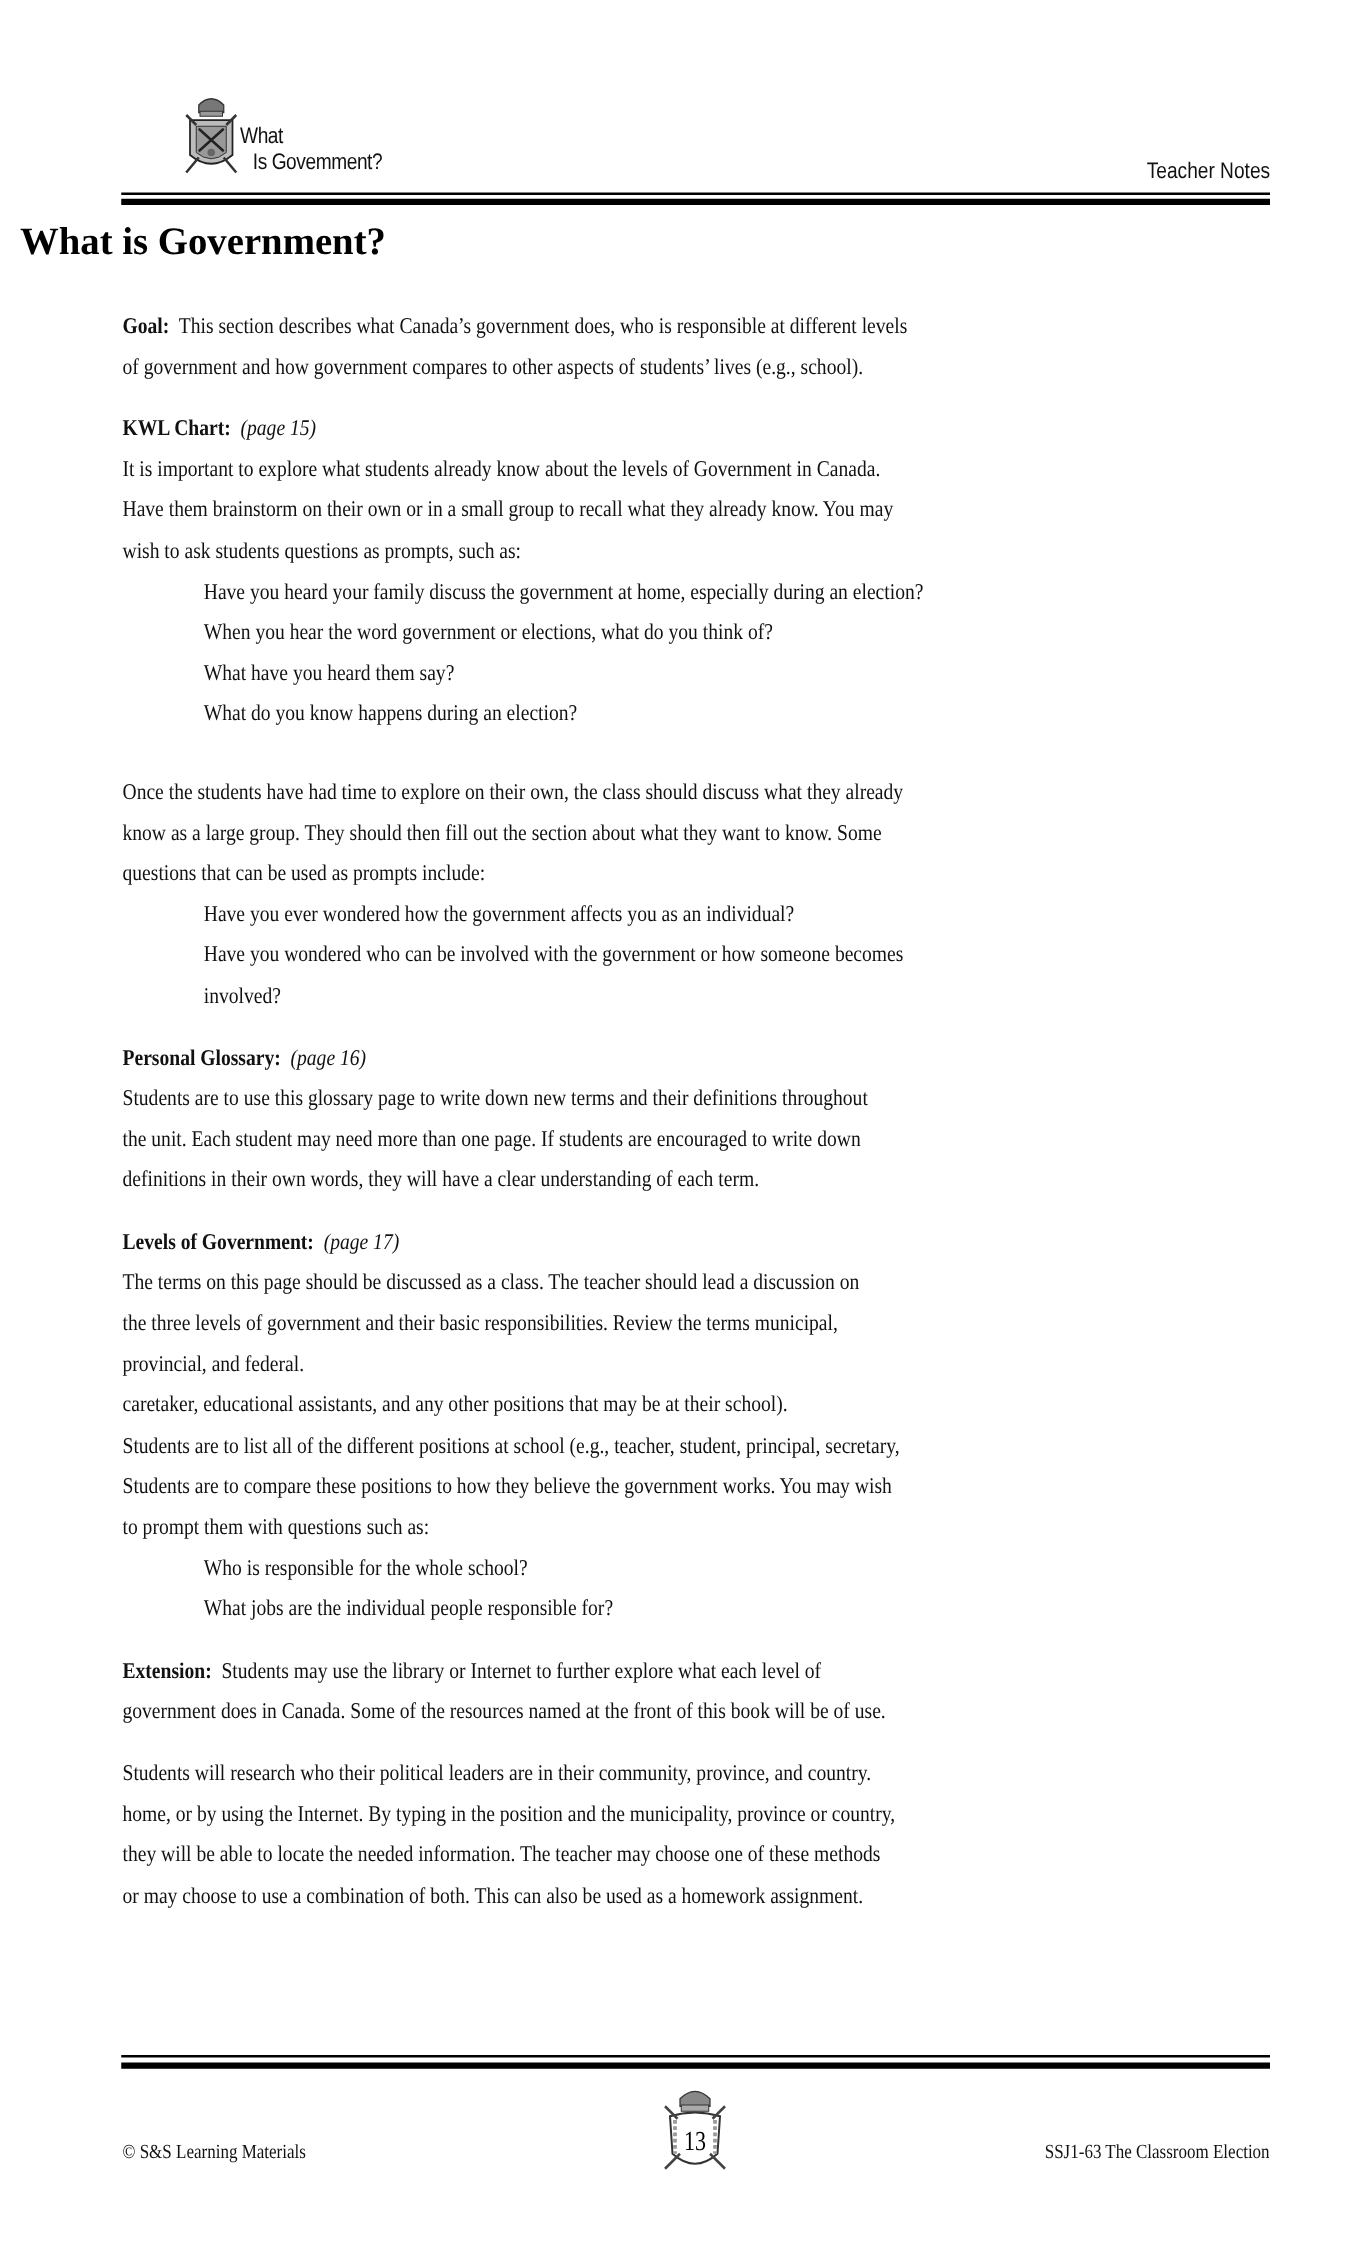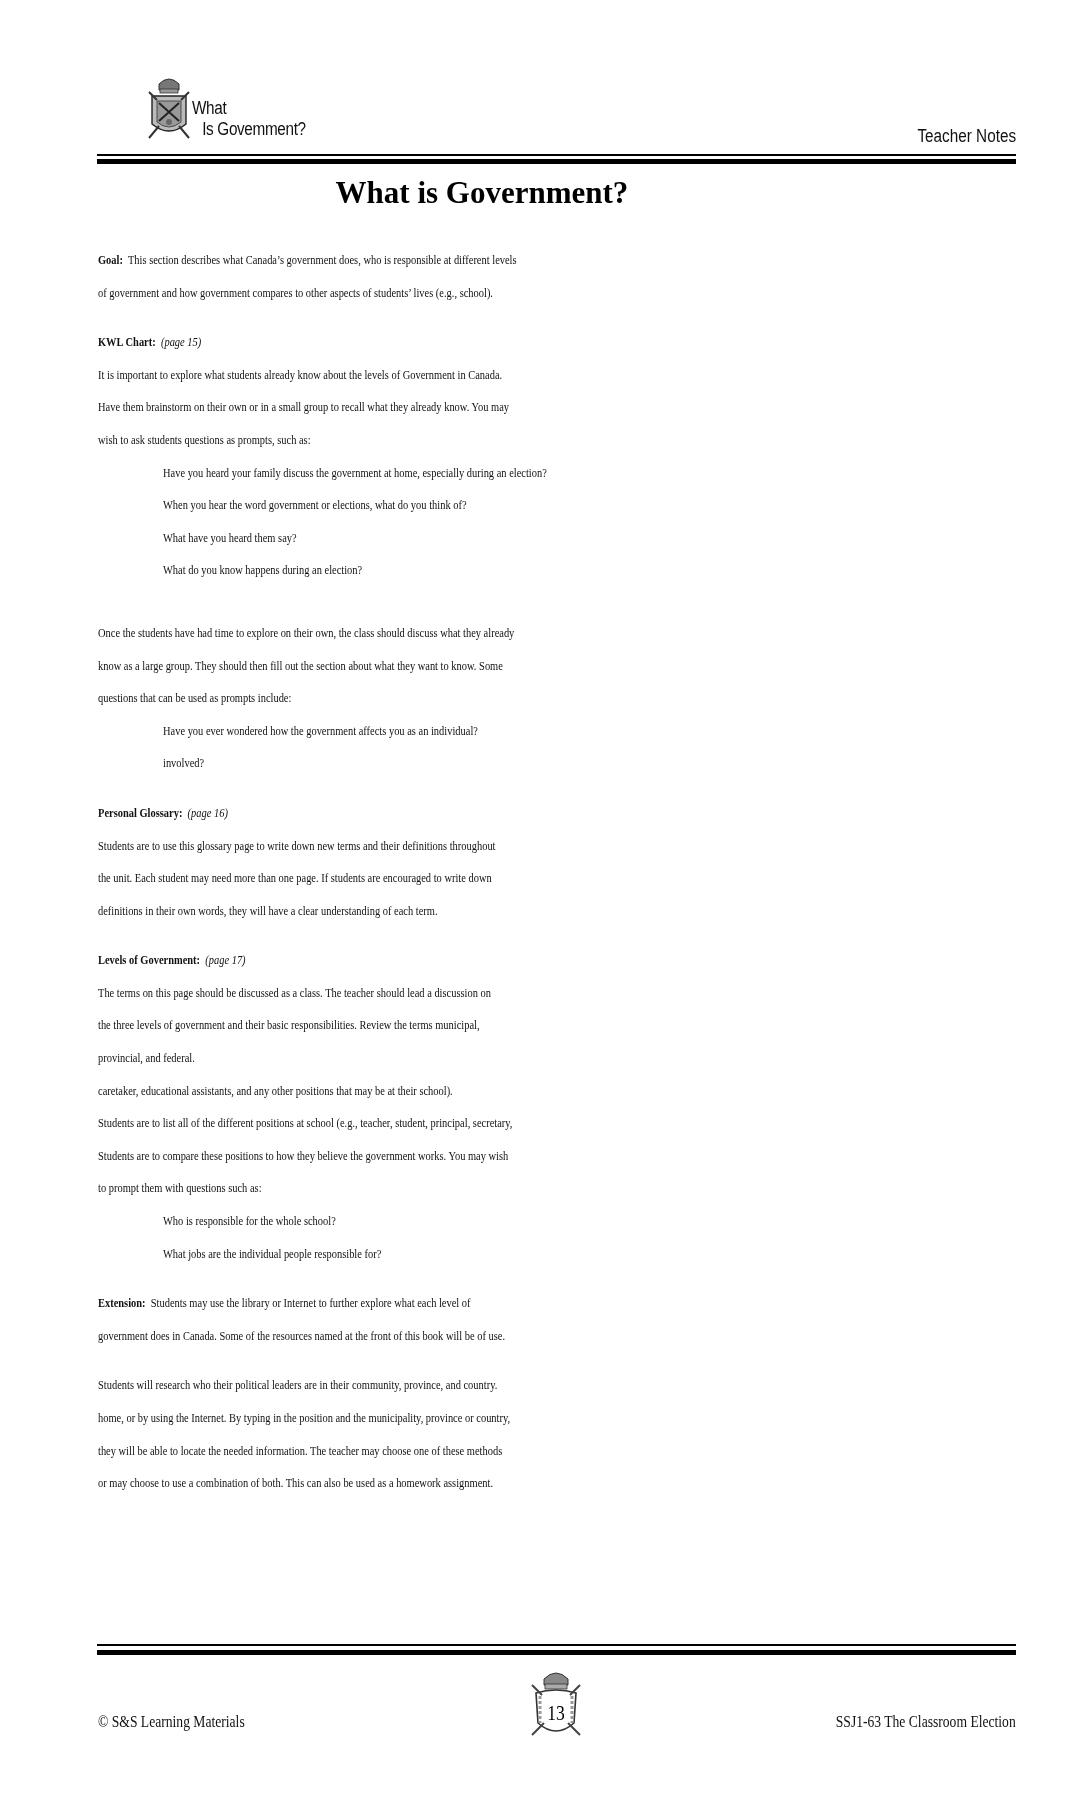--- a/index.html
+++ b/index.html
@@ -7,24 +7,24 @@
   .page { position: absolute; left: 16px; top: 0; width: 1080px; height: 1804px; }
 
   
   .hdr-crest { position: absolute; left: 131px; top: 72px; width: 44px; height: 74px; }
   .hdr-title { position: absolute; left: 176px; top: 98px; font-family: "Liberation Sans", sans-serif; font-size: 18px; line-height: 21px; color: #111; letter-spacing: -0.4px; transform: scaleX(0.85); transform-origin: left top; }
   .hdr-title .l2 { display: block; padding-left: 12px; }
   .hdr-right { position: absolute; right: 80px; top: 126px; font-family: "Liberation Sans", sans-serif; font-size: 18px; color: #111; transform: scaleX(0.85); transform-origin: right top; }
   .rule-thin { position: absolute; left: 81px; width: 919px; height: 2px; background: #000; }
   .rule-thick { position: absolute; left: 81px; width: 919px; height: 5px; background: #000; }
 
-  .title { position: absolute; left: 0; width: 932px; top: 175px; text-align: center; font-family: "Liberation Serif", serif; font-weight: bold; font-size: 31px; color: #000; }
+  .title { position: absolute; left: 0; width: 932px; top: 175px; text-align: left; font-family: "Liberation Serif", serif; font-weight: bold; font-size: 31px; color: #000; }
 
   
-  .body { position: absolute; left: 82px; top: 244px; width: 920px; font-family: "Liberation Serif", serif; font-size: 12px; line-height: 32.6px; color: #111; }
+  .body { position: absolute; left: 82px; top: 244px; width: 920px; font-family: "Liberation Serif", serif; font-size: 18px; line-height: 32.6px; color: #111; }
   .line { white-space: nowrap; height: 32.6px; }
   .line > span.c { display: inline-block; transform: scaleX(0.87); transform-origin: left center; }
   .ind { padding-left: 65px; }
   .gap { height: 17px; }
   .gap-lg { height: 30px; }
   b.h { font-weight: bold; }
   i.pg { font-style: italic; }
 
   
   .foot-left { position: absolute; left: 82px; top: 1713px; font-family: "Liberation Serif", serif; font-size: 16px; color: #111; transform: scaleX(0.85); transform-origin: left top; }
@@ -71,20 +71,21 @@
     <div class="line ind"><span class="c">When you hear the word government or elections, what do you think of?</span></div>
     <div class="line ind"><span class="c">What have you heard them say?</span></div>
     <div class="line ind"><span class="c">What do you know happens during an election?</span></div>
 
     <div class="gap-lg"></div>
 
     <div class="line"><span class="c">Once the students have had time to explore on their own, the class should discuss what they already</span></div>
     <div class="line"><span class="c">know as a large group. They should then fill out the section about what they want to know.  Some</span></div>
     <div class="line"><span class="c">questions that can be used as prompts include:</span></div>
     <div class="line ind"><span class="c">Have you ever wondered how the government affects you as an individual?</span></div>
+    <div class="line ind"><span class="c">Have you wondered who can be involved with the government or how someone becomes</span></div>
     <div class="line ind"><span class="c">involved?</span></div>
 
     <div class="gap"></div>
 
     <div class="line"><span class="c"><b class="h">Personal Glossary:</b>&nbsp; <i class="pg">(page 16)</i></span></div>
     <div class="line"><span class="c">Students are to use this glossary page to write down new terms and their definitions throughout</span></div>
     <div class="line"><span class="c">the unit.  Each student may need more than one page. If students are encouraged to write down</span></div>
     <div class="line"><span class="c">definitions in their own words, they will have a clear understanding of each term.</span></div>
 
     <div class="gap"></div>

